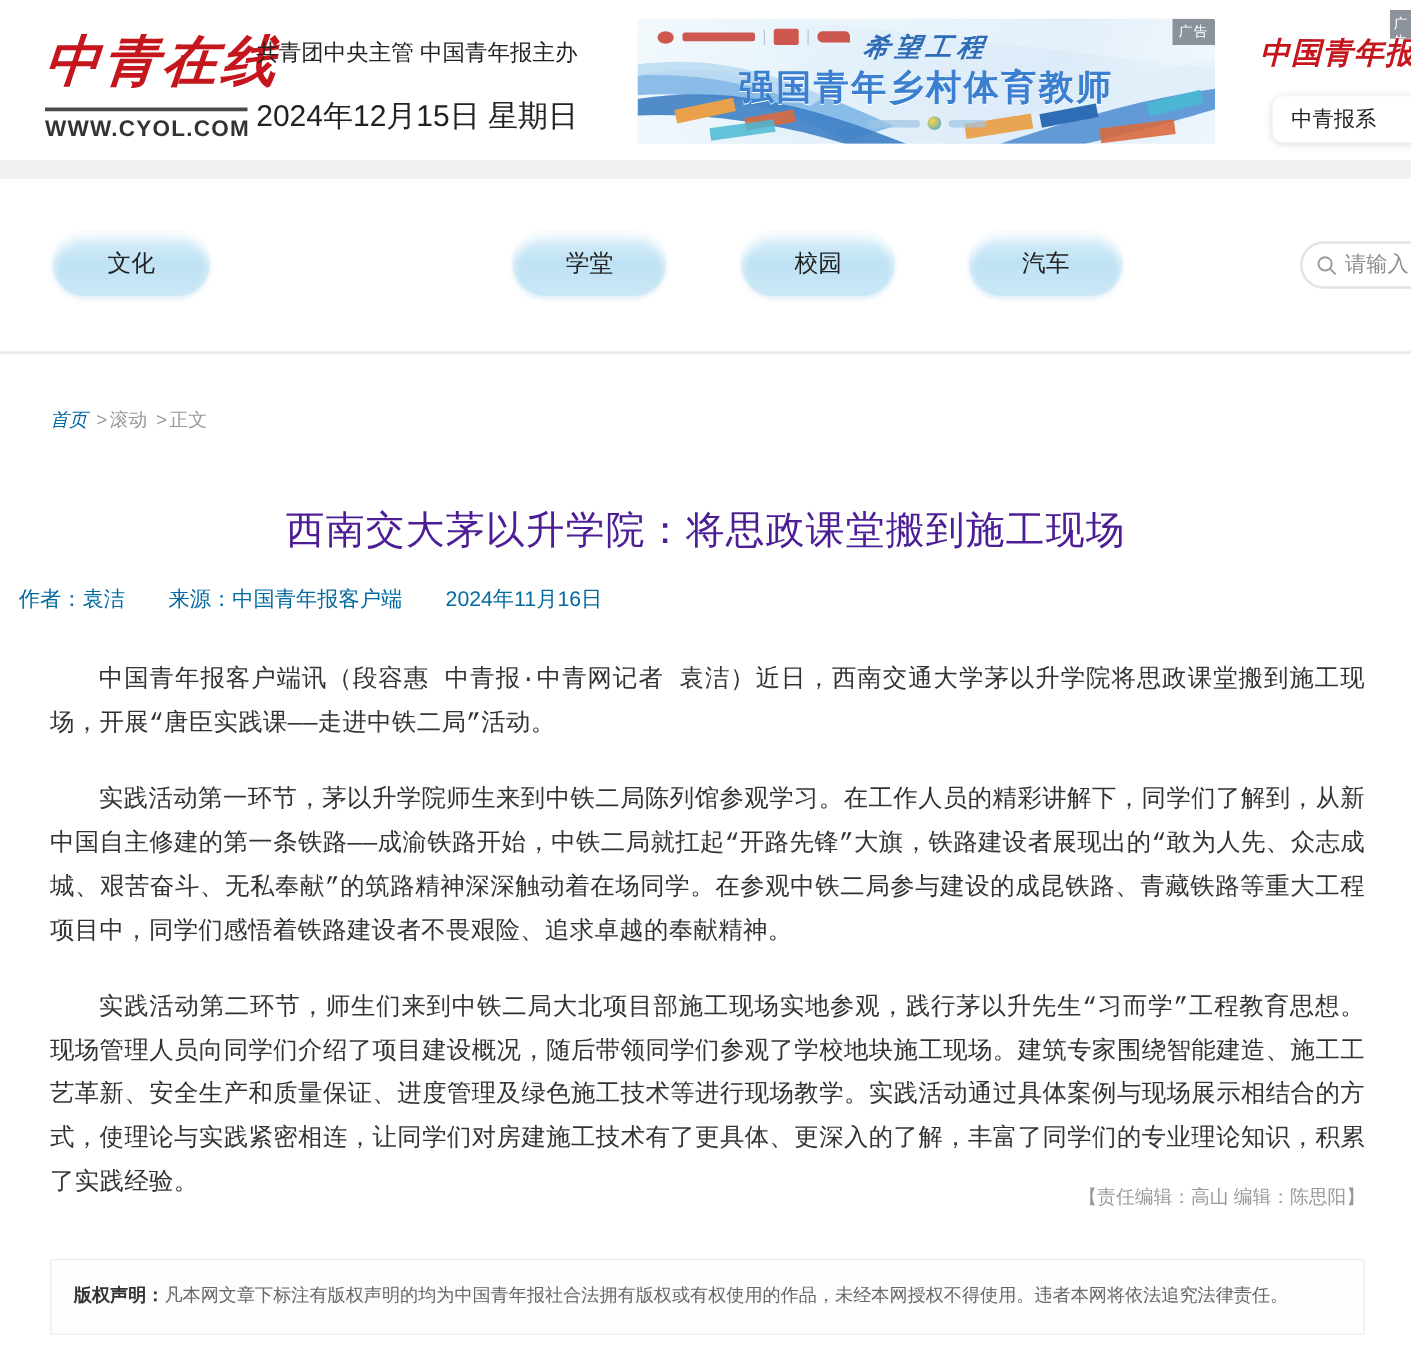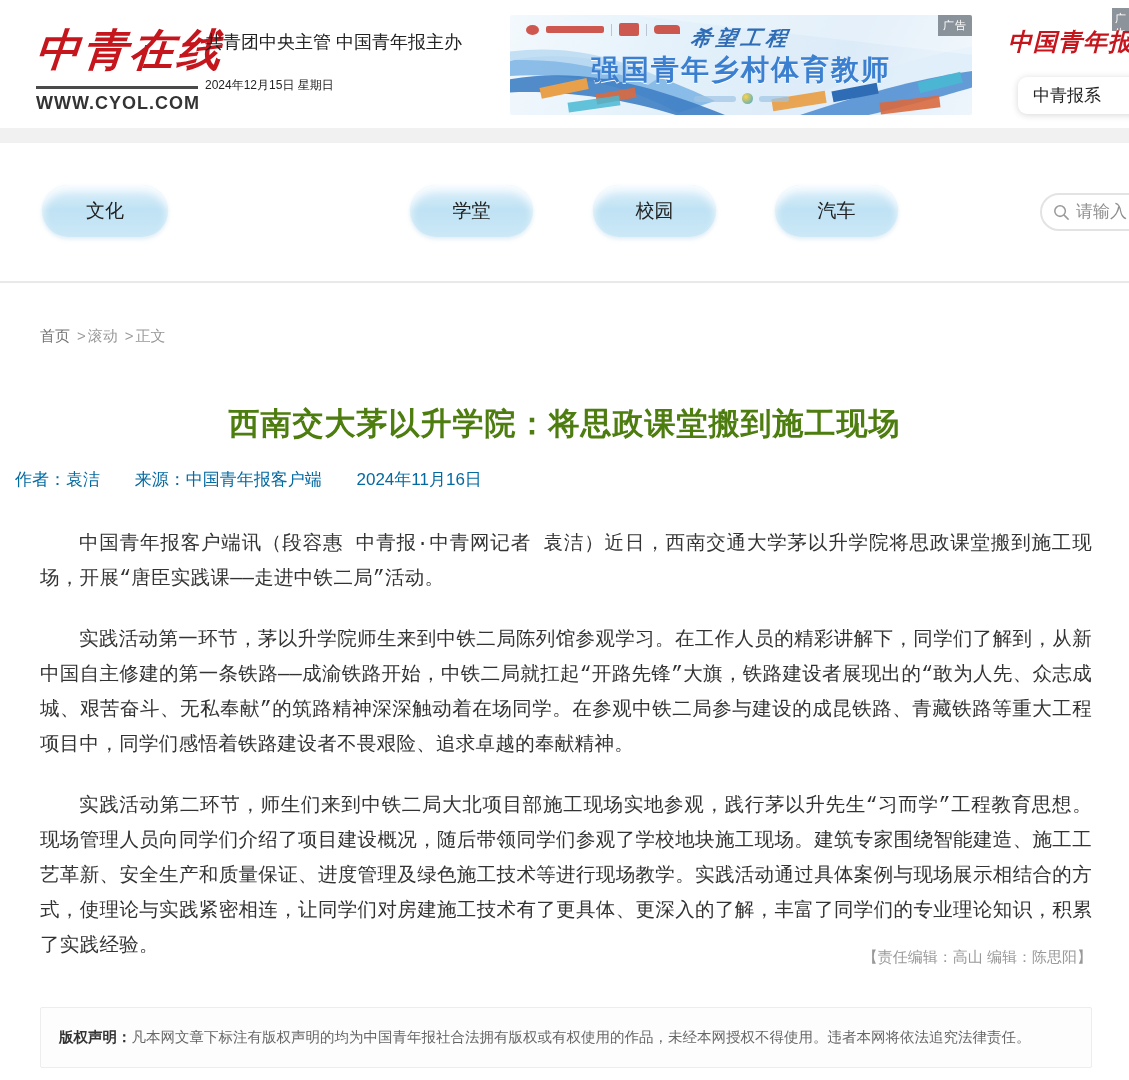--- a/index.html
+++ b/index.html
@@ -14,21 +14,21 @@
   .logo { position:absolute; left:36px; top:16px; width:170px; }
   .logo-cn {
     font-size:44px; font-weight:900; color:#c4161c; font-style:italic;
     letter-spacing:3px; transform:skewX(-5deg); white-space:nowrap;
     font-family:"DejaVu Sans", sans-serif; line-height:1.55;
   }
   .logo-rule { width:162px; border-top:3px solid #4a4a4a; margin-top:2px; }
   .logo-url { font-size:18px; font-weight:bold; color:#333; letter-spacing:1px; margin-top:4px; }
   .masthead-info { position:absolute; left:205px; top:30px; color:#222; }
   .masthead-line1 { font-size:18px; }
-  .masthead-line2 { font-size:12px; margin-top:23px; }
+  .masthead-line2 { font-size:24px; margin-top:23px; }
 
   
   .banner {
     position:absolute; left:510px; top:15px; width:462px; height:100px;
     background:linear-gradient(115deg,#f3f9fd 0%, #e2f0fa 40%, #dcebf8 70%, #eef6fc 100%);
     overflow:hidden; border-radius:2px;
   }
   .banner svg.deco { position:absolute; left:0; top:0; width:100%; height:100%; }
   .banner-sponsors { position:absolute; left:16px; top:8px; display:flex; align-items:center; gap:7px; }
   .sp-mark { height:10px; border-radius:2px; background:#c83c30; opacity:.85; }
@@ -88,26 +88,26 @@
     display:flex; align-items:center; padding-left:11px; gap:6px;
   }
   .searchbox input {
     border:none; outline:none; width:70px; font-size:17px; color:#444;
     font-family:"Liberation Sans", sans-serif; background:transparent;
   }
   .searchbox input::placeholder { color:#8f8f8f; }
 
   
   .breadcrumb { position:absolute; left:40px; top:327px; font-size:15px; color:#999; }
-  .breadcrumb .bc-home { color:#737373; }
+  .breadcrumb .bc-home { color:#0369a1;font-style:italic; }
   .breadcrumb .bc-sep { margin:0 2px 0 7px; color:#999; }
   .bc-link { cursor:pointer; }
   .article-title {
     position:absolute; left:0; width:100%; top:403px; text-align:center;
-    font-size:31px; font-weight:700; color:#4d7c0f; letter-spacing:1px;
+    font-size:31px; font-weight:400; color:#4c1d95; letter-spacing:1px;
   }
   .article-meta {
     position:absolute; left:0; width:100%; top:468px; text-align:left;
     font-size:17px; color:#0369a1;
   }
   .article-meta span { margin:0 15px; }
   .article-body { position:absolute; left:40px; top:527px; width:1052px;font-family:Liberation Mono, monospace; }
   .article-body p {
     font-size:19.5px; color:#333; line-height:35px; text-indent:2em;
     text-align:justify; margin-bottom:26px; letter-spacing:.3px;

